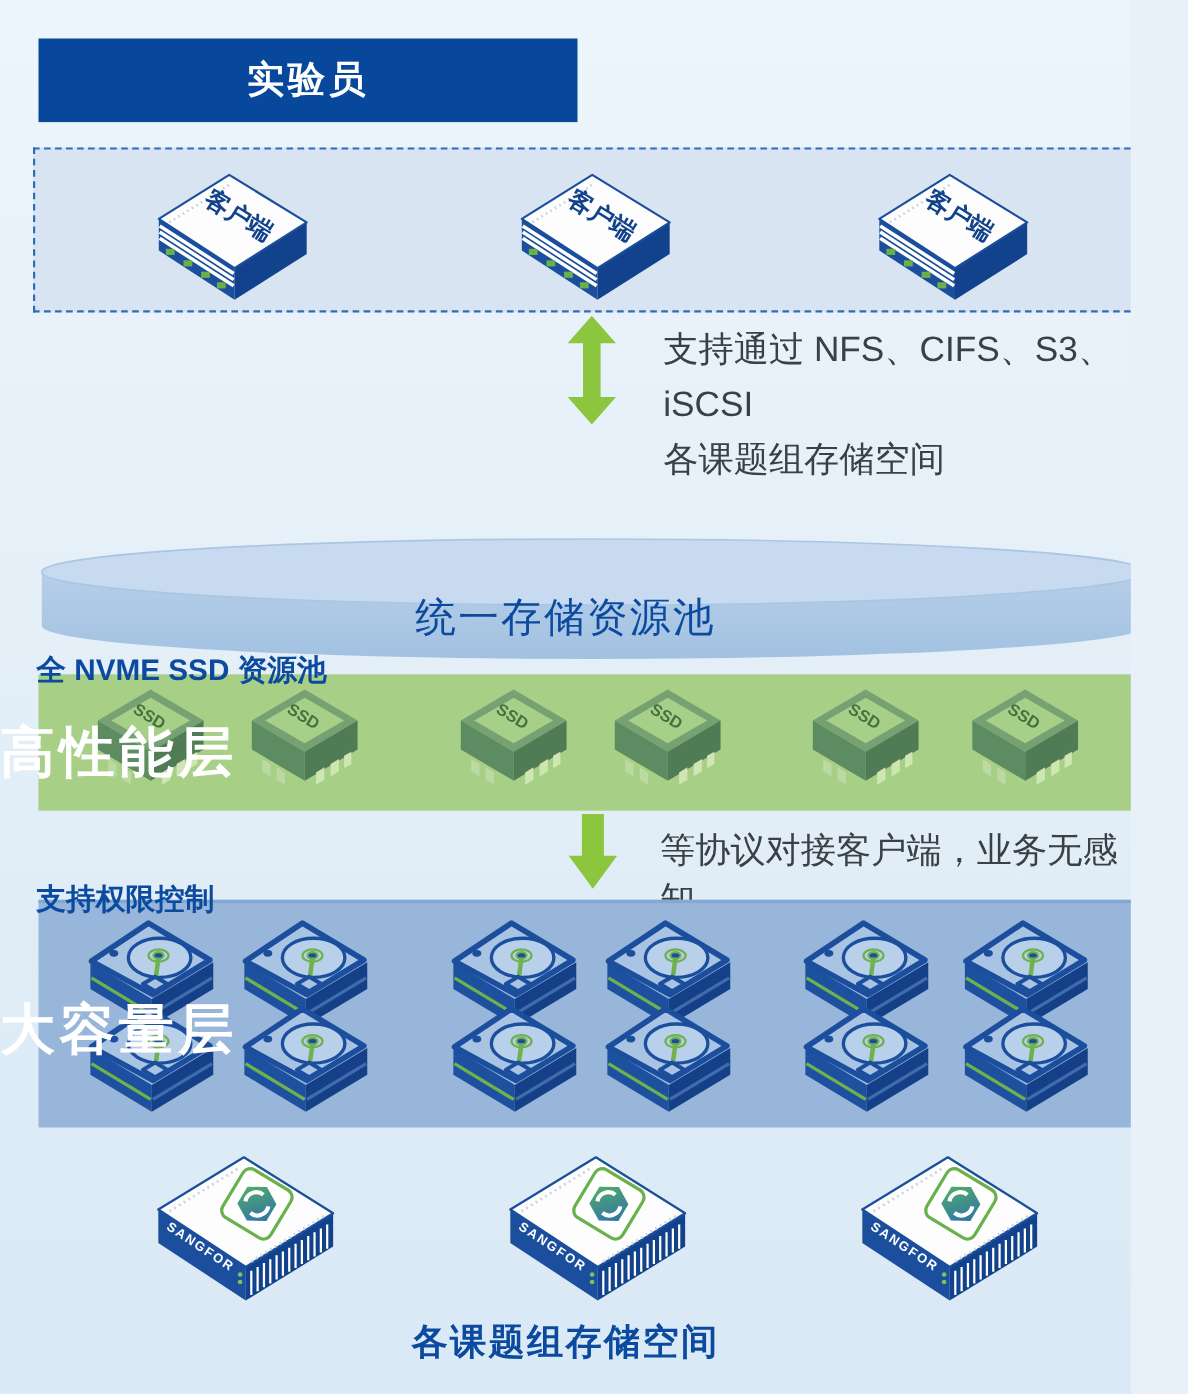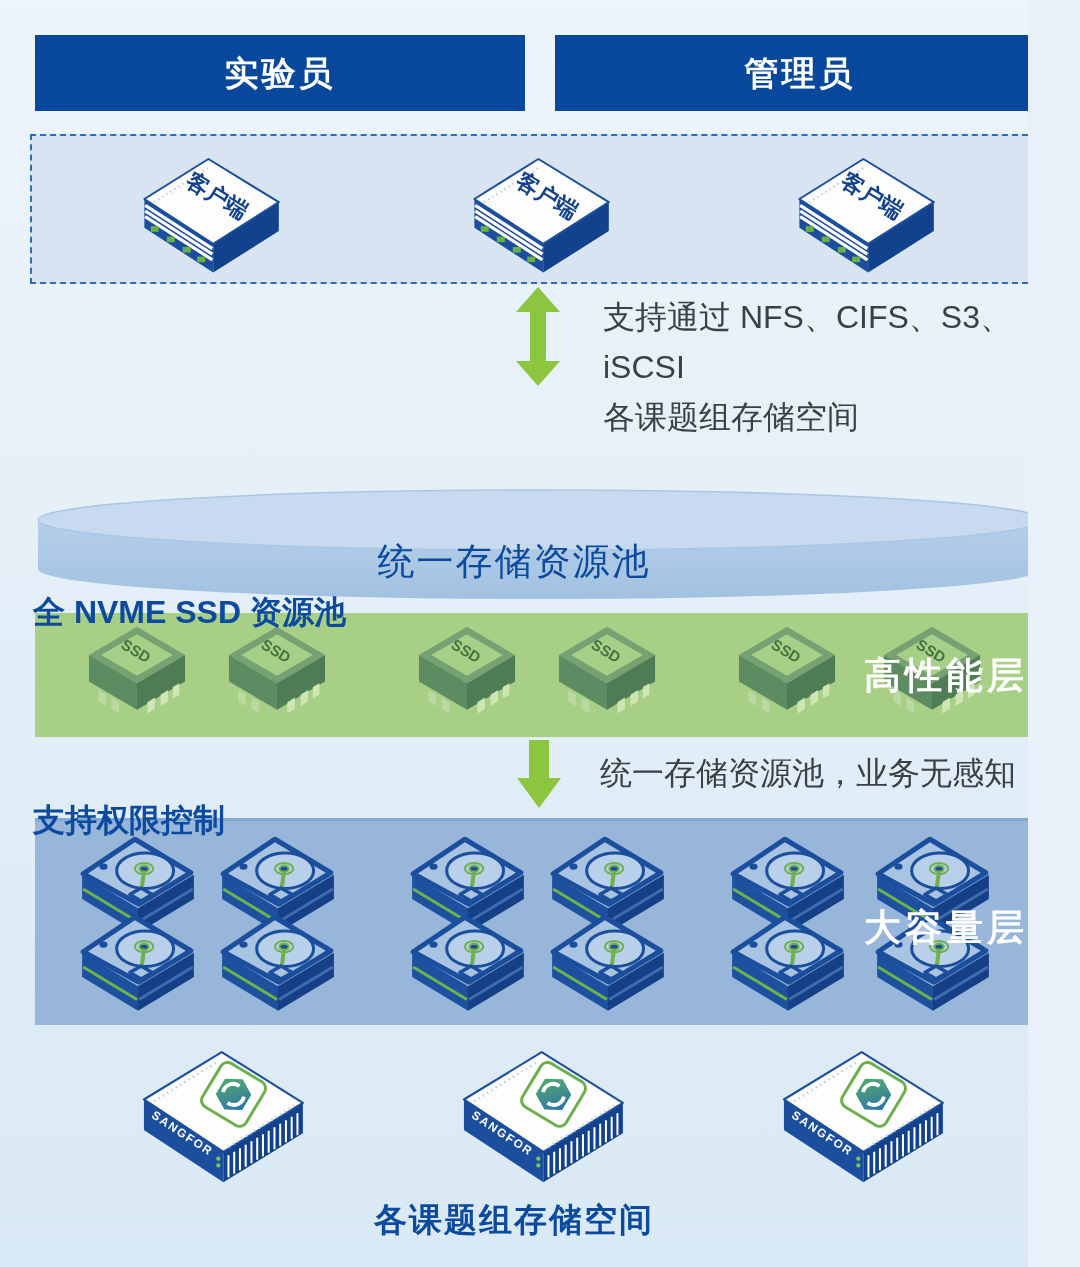--- a/index.html
+++ b/index.html
@@ -10,28 +10,28 @@
             color:#ffffff;font-size:34px;font-weight:600;text-align:center;line-height:76px;letter-spacing:3px;}
   .role-left{left:35px;}
   .role-right{left:555px;}
   .dashed-box{position:absolute;left:30px;width:1018px;background:#d8e4f2;
               border:2px dashed #2f6db6;box-sizing:border-box;}
   .clients-box{top:134px;height:150px;}
   .quota-box{top:394px;height:70px;color:#0b4a9e;font-size:31px;font-weight:bold;
              text-align:center;line-height:64px;letter-spacing:1px;}
   .pool-title{position:absolute;top:537px;left:0;width:100%;text-align:center;
               color:#0b4a9e;font-size:37px;font-weight:normal;letter-spacing:2px;}
-  .tier-pool-label{position:absolute;left:33px;color:#0b4a9e;font-size:32px;font-weight:bold;z-index:5;}
+  .tier-pool-label{position:absolute;left:33px;color:#0b4a9e;font-size:27px;font-weight:bold;z-index:5;}
   .ssd-pool-label{top:591px;}
   .hdd-pool-label{top:799px;}
   .band{position:absolute;left:35px;width:1010px;}
   .green-band{top:613px;height:124px;background:#a8cf86;}
   .blue-band{top:818px;height:207px;background:#98b6d9;border-top:3px solid #82a9d2;box-sizing:border-box;}
-  .band-title{position:absolute;left:0;width:100%;text-align:right;color:#ffffff;
-              font-weight:bold;font-size:37px;letter-spacing:4px;z-index:4;}
+  .band-title{position:absolute;left:0;width:100%;text-align:left;color:#ffffff;
+              font-weight:bold;font-size:50px;letter-spacing:4px;z-index:4;}
   .hp-title{top:651px;}
   .cap-title{top:903px;}
   .note{position:absolute;color:#3b4047;font-size:32px;}
   .note1{top:292px;left:603px;line-height:50px;}
   .note2{top:752px;left:600px;}
   .footer-text{position:absolute;top:1198px;left:0;width:100%;text-align:center;
                color:#0b4a9e;font-size:33px;font-weight:bold;letter-spacing:2px;}
   svg.icon{position:absolute;z-index:3;}
   svg.cyl{position:absolute;left:35px;top:488px;}
 </style>
@@ -114,21 +114,20 @@
       <symbol id="sym-dbl-arrow" viewBox="0 0 46 99">
         <polygon points="23,0 45,25 31,25 31,74 45,74 23,99 1,74 15,74 15,25 1,25" fill="#8cc63f"></polygon>
       </symbol>
       <symbol id="sym-down-arrow" viewBox="0 0 46 68">
         <polygon points="13,0 33,0 33,38 45,38 23,68 1,38 13,38" fill="#8cc63f"></polygon>
       </symbol>
     </defs>
   </svg>
 
   <div class="role-bar role-left">实验员</div>
-  <div class="role-bar role-right">管理员</div>
 
   <div class="dashed-box clients-box"></div>
   <svg class="icon" style="left:130px;top:146px" width="160" height="130">
       <use href="#sym-client"></use>
     </svg>
   <svg class="icon" style="left:460px;top:146px" width="160" height="130">
       <use href="#sym-client"></use>
     </svg>
   <svg class="icon" style="left:785px;top:146px" width="160" height="130">
       <use href="#sym-client"></use>
@@ -167,21 +166,21 @@
       <use href="#sym-ssd"></use>
     </svg>
   <svg class="icon" style="left:880px;top:623px" width="104" height="115">
       <use href="#sym-ssd"></use>
     </svg>
   <div class="band-title hp-title">高性能层</div>
 
   <svg class="icon" style="left:516px;top:740px" width="46" height="68">
       <use href="#sym-down-arrow"></use>
     </svg>
-  <div class="note note2">统一存储资源池，业务无感知</div>
+  <div class="note note2">等协议对接客户端，业务无感知</div>
 
   <div class="tier-pool-label hdd-pool-label">支持权限控制</div>
   <div class="band blue-band"></div>
   <svg class="icon" style="left:72px;top:834px" width="132" height="114">
       <use href="#sym-hdd"></use>
     </svg>
   <svg class="icon" style="left:212px;top:834px" width="132" height="114">
       <use href="#sym-hdd"></use>
     </svg>
   <svg class="icon" style="left:402px;top:834px" width="132" height="114">

